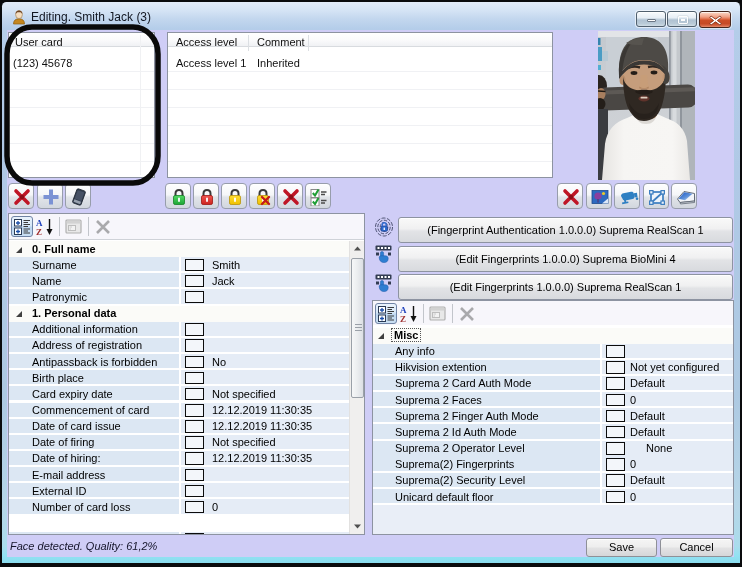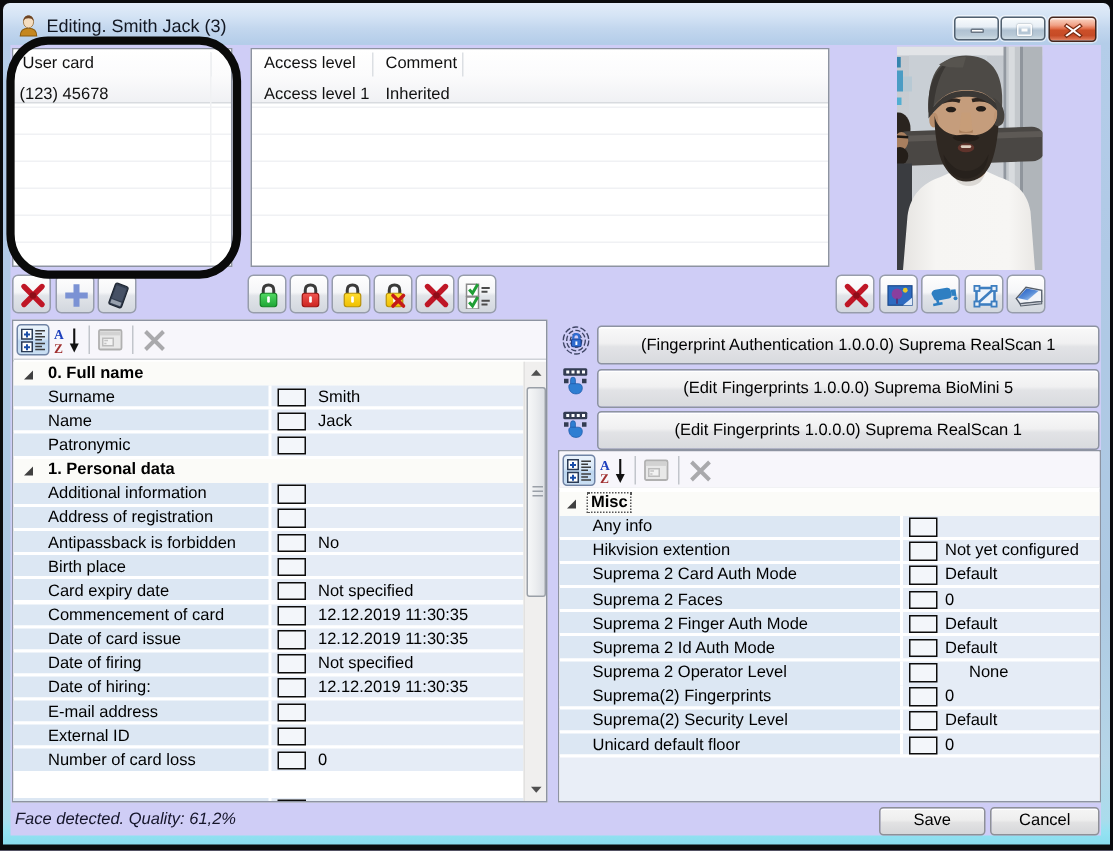--- a/index.html
+++ b/index.html
@@ -13,21 +13,21 @@
 #title { position:absolute; left:31px; top:10px; font-size:12px; color:#121722; }
 .wbtn { position:absolute; top:11px; height:16px; border:1px solid #51606e; border-radius:3px;
   background:linear-gradient(180deg,#f8fbfd 0%,#e7eef5 42%,#c6d4e0 50%,#b0c2d2 58%,#b9cad7 82%,#cfdce5 100%);
   box-shadow:0 0 0 1px rgba(255,255,255,0.6), inset 0 1px 0 rgba(255,255,255,0.9); }
 #btnclose { border-color:#47261c;
   background:linear-gradient(180deg,#fbd9c8 0%,#f0a186 32%,#e06a45 48%,#cc4f28 54%,#c64b26 78%,#d86b4a 92%,#e8906f 100%);
   box-shadow:0 0 0 1px rgba(255,255,255,0.5), inset 0 1px 0 rgba(255,255,255,0.65); }
 
 
 .panel { position:absolute; background:#fff; border:1px solid #8d93a1; }
-.lvhead { position:absolute; left:0; top:0; right:0; height:36px;
+.lvhead { position:absolute; left:0; top:0; right:0; height:14px;
   background:linear-gradient(180deg,#ffffff 0%,#fbfbfc 50%,#f0f1f4 100%); border-bottom:1px solid #d8dbdf; }
 .lvhead span { position:absolute; top:3px; font-size:11px; color:#111; }
 .hsep { position:absolute; top:2px; width:1px; height:16px; background:#dcdfe3; }
 .rline { position:absolute; left:0; right:0; height:1px; background:#f0f1f4; }
 .lvrow { position:absolute; font-size:11px; color:#111; }
 
 
 .tbtn { position:absolute; width:26px; height:26px; border:1px solid #979dab; border-radius:4px;
   background:linear-gradient(180deg,#fefefe 0%,#f5f6f8 45%,#e1e4e9 55%,#d2d7de 100%);
   box-shadow:inset 0 1px 0 #fff; }
@@ -516,21 +516,21 @@
       <rect x="13" y="2" width="2" height="2"></rect>
     </g>
 <rect x="1" y="7.5" width="3" height="3" fill="#333c52"></rect>
 <rect x="13" y="7.5" width="3" height="3" fill="#333c52"></rect>
 <g fill="#2e7ed2" stroke="#1c5aa8" stroke-width="0.5">
 <rect x="5.4" y="6.5" width="3.2" height="8.5" rx="1.6"></rect>
 <path d="M4.2 12.5 C4.2 11.5 5 10.8 6 10.8 L10.4 10.8 C12.2 10.8 13.2 11.9 13.2 13.5 C13.2 16 11.8 17.6 9 17.6 C6.2 17.6 4.2 15.7 4.2 12.5 Z"></path>
 </g>
   </svg>
 <div class="fpbtn" style="top:217px">(Fingerprint Authentication 1.0.0.0) Suprema RealScan 1</div>
-<div class="fpbtn" style="top:245.5px">(Edit Fingerprints 1.0.0.0) Suprema BioMini 5</div>
+<div class="fpbtn" style="top:245.5px">(Edit Fingerprints 1.0.0.0) Suprema BioMini 4</div>
 <div class="fpbtn" style="top:274px">(Edit Fingerprints 1.0.0.0) Suprema RealScan 1</div>
 
 <div class="pg" style="left:372px;top:300px;width:362px;height:235px">
   <div class="pgtb" style="height:25px">
     <div class="pgtbbtn">
         <svg style="position:absolute;left:2px;top:2px" width="17" height="16" viewBox="0 0 17 16">
 <rect x="0.5" y="0.5" width="7" height="6.5" fill="#fff" stroke="#2a3a55" stroke-width="1"></rect>
 <path d="M4 2 L4 6 M2 4 L6 4" stroke="#1b4ea8" stroke-width="1.3"></path>
 <rect x="0.5" y="9" width="7" height="6.5" fill="#fff" stroke="#2a3a55" stroke-width="1"></rect>
 <path d="M4 10.5 L4 14.5 M2 12.5 L6 12.5" stroke="#1b4ea8" stroke-width="1.3"></path>

